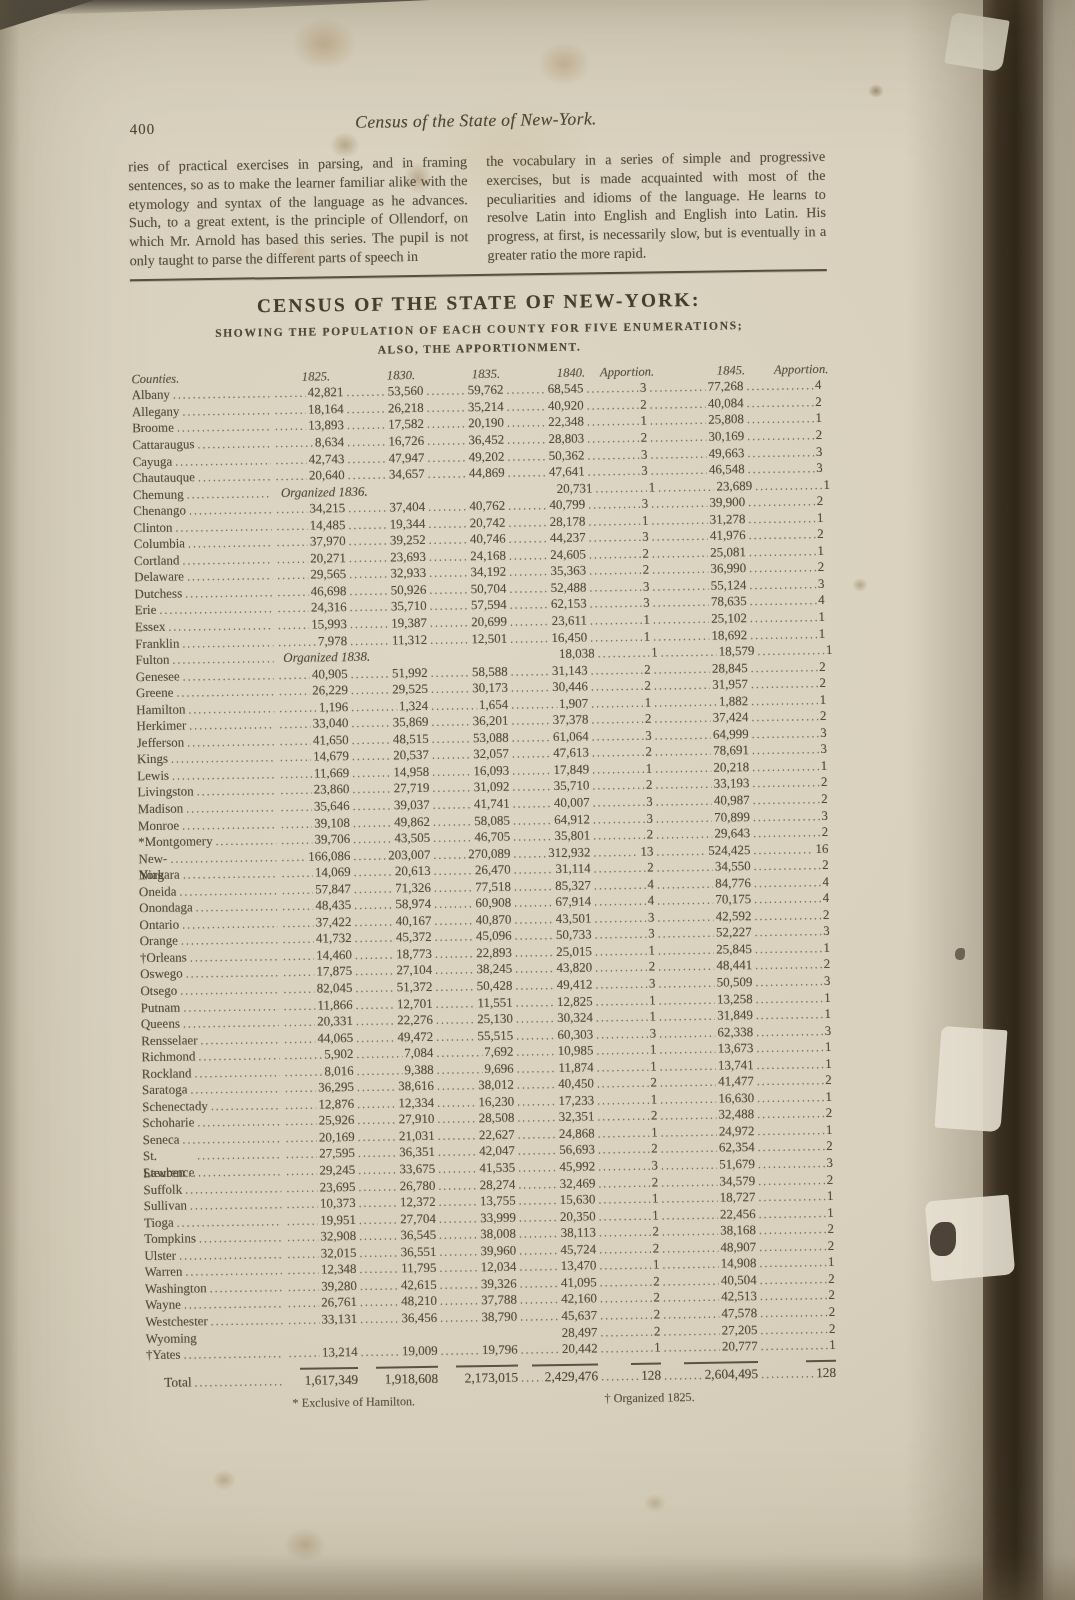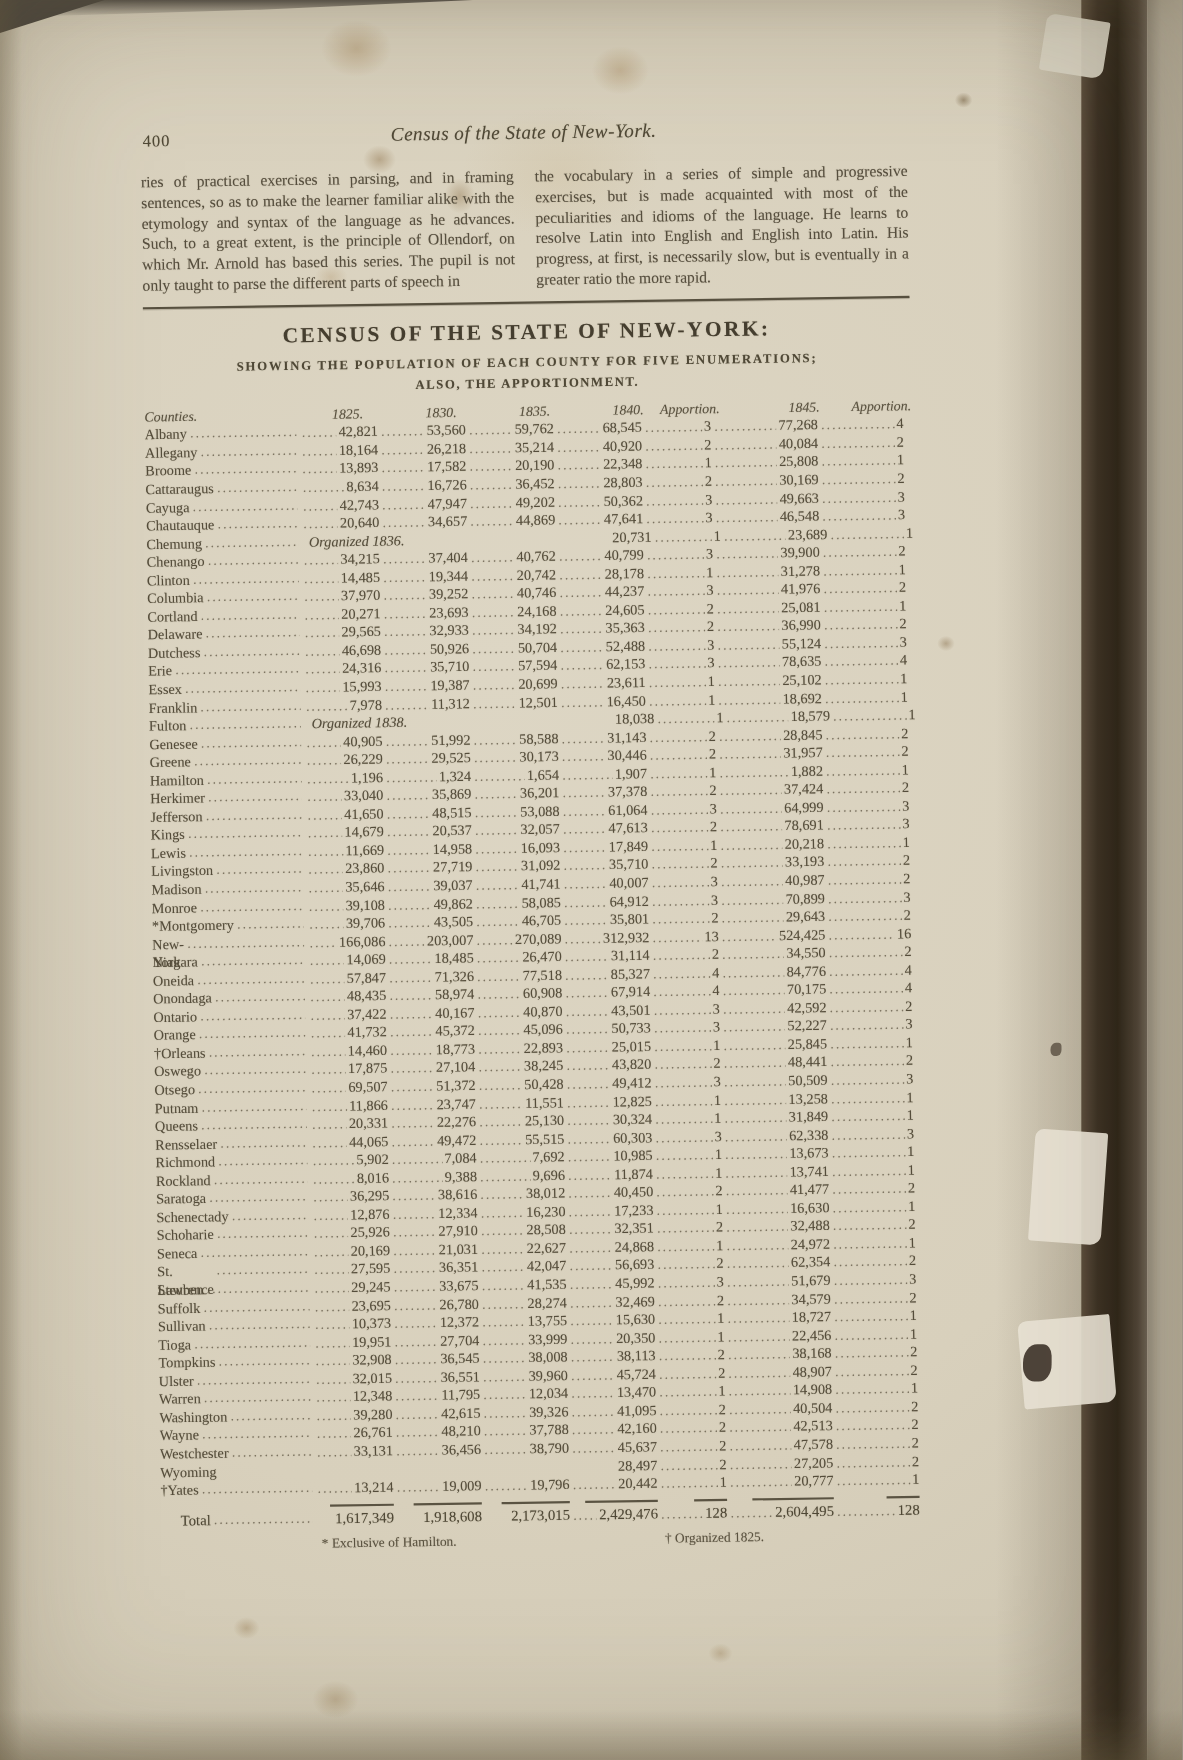--- a/index.html
+++ b/index.html
@@ -1094,21 +1094,21 @@
             <span class="nmcell" style="width: 140px;">
               <span>Niagara</span>
               <span class="dots">............................................................</span>
             </span>
             <span class="vc" style="width: 72px;">
               <span class="dots">............................................................</span>
               <span class="num">14,069</span>
             </span>
             <span class="vc" style="width: 80px;">
               <span class="dots">............................................................</span>
-              <span class="num">18,485</span>
+              <span class="num">20,613</span>
             </span>
             <span class="vc" style="width: 80px;">
               <span class="dots">............................................................</span>
               <span class="num">26,470</span>
             </span>
             <span class="vc" style="width: 80px;">
               <span class="dots">............................................................</span>
               <span class="num">31,114</span>
             </span>
             <span class="vc" style="width: 63px;">
@@ -1328,21 +1328,21 @@
               <span class="num">2</span>
             </span>
           </div>
           <div class="t-row">
             <span class="nmcell" style="width: 140px;">
               <span>Otsego</span>
               <span class="dots">............................................................</span>
             </span>
             <span class="vc" style="width: 72px;">
               <span class="dots">............................................................</span>
-              <span class="num">69,507</span>
+              <span class="num">82,045</span>
             </span>
             <span class="vc" style="width: 80px;">
               <span class="dots">............................................................</span>
               <span class="num">51,372</span>
             </span>
             <span class="vc" style="width: 80px;">
               <span class="dots">............................................................</span>
               <span class="num">50,428</span>
             </span>
             <span class="vc" style="width: 80px;">
@@ -1366,21 +1366,21 @@
             <span class="nmcell" style="width: 140px;">
               <span>Putnam</span>
               <span class="dots">............................................................</span>
             </span>
             <span class="vc" style="width: 72px;">
               <span class="dots">............................................................</span>
               <span class="num">11,866</span>
             </span>
             <span class="vc" style="width: 80px;">
               <span class="dots">............................................................</span>
-              <span class="num">23,747</span>
+              <span class="num">12,701</span>
             </span>
             <span class="vc" style="width: 80px;">
               <span class="dots">............................................................</span>
               <span class="num">11,551</span>
             </span>
             <span class="vc" style="width: 80px;">
               <span class="dots">............................................................</span>
               <span class="num">12,825</span>
             </span>
             <span class="vc" style="width: 63px;">

